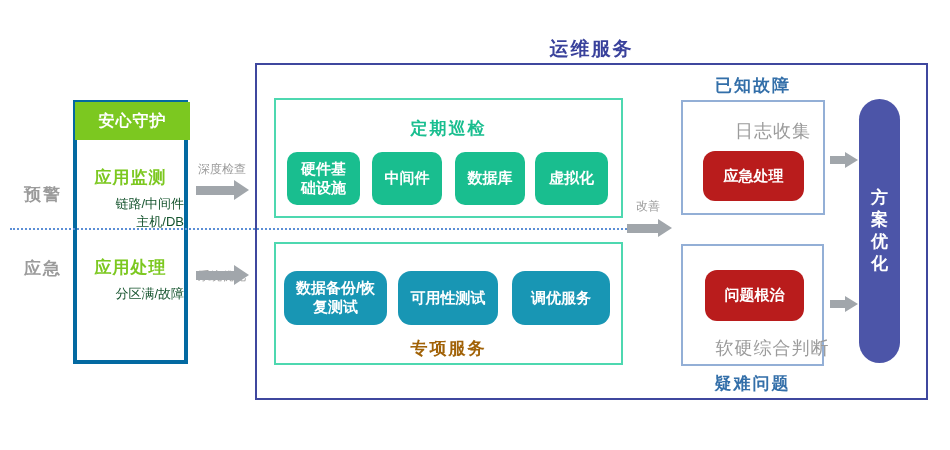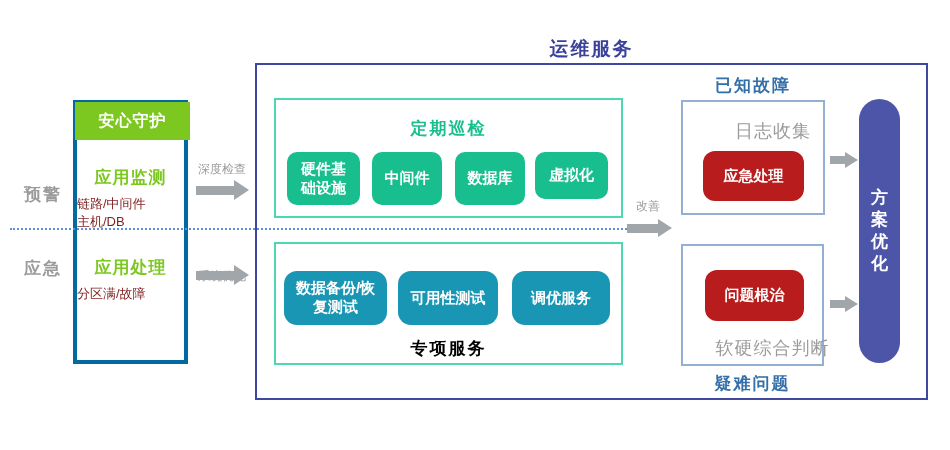--- a/index.html
+++ b/index.html
@@ -19,22 +19,22 @@
   
   .left-panel { position:absolute; left:73px; top:100px; width:115px; height:264px;
     border:4px solid #0369a1; background:transparent; }
   .panel-header { position:absolute; left:-2px; top:-2px; width:115px; height:38px;
     background:#7CC820; color:#fff; font-size:16px; font-weight:bold; letter-spacing:1px;
     display:flex; align-items:center; justify-content:center; }
   .sec-title { position:absolute; width:100%; text-align:center; font-size:17px;
     font-weight:bold; color:#7CC820; letter-spacing:1px; }
   .sec-title.t1 { top:62px; }
   .sec-title.t2 { top:152px; }
-  .sec-sub { position:absolute; width:100%; text-align:left; font-size:13px;
-    color:#7f1d1d; line-height:1.35; }
+  .sec-sub { position:absolute; width:100%; text-align:right; font-size:13px;
+    color:#14532d; line-height:1.35; }
   .sec-sub.s1 { top:91px; }
   .sec-sub.s2 { top:181px; }
 
   
   .arrow { position:absolute; display:flex; align-items:center; z-index:6; }
   .arrow .shaft { background:#A1A6AB; }
   .arrow .head { width:0; height:0; border-style:solid; border-color:transparent; }
   .arrow-lg .shaft { width:38px; height:9px; }
   .arrow-lg .head { border-width:10px 0 10px 15px; border-left-color:#A1A6AB; }
   .arrow-md .shaft { width:31px; height:9px; }
@@ -57,33 +57,33 @@
   .main-title { position:absolute; left:255px; top:36px; width:673px; text-align:center;
     font-size:19px; font-weight:bold; color:#39419B; letter-spacing:2px; }
 
   
   .inner-box { position:absolute; border:2px solid #4ED8B0; background:#fff; }
   .inspection-box { left:274px; top:98px; width:349px; height:120px; }
   .special-box    { left:274px; top:242px; width:349px; height:123px; }
   .inner-title { position:absolute; width:100%; text-align:center; font-size:17px;
     font-weight:bold; letter-spacing:2px; }
   .insp-title { top:17px; color:#19BE8F; }
-  .spec-title { top:93px; color:#000000; }
+  .spec-title { top:93px; color:#a16207; }
 
   
   .chip { position:absolute; display:flex; align-items:center; justify-content:center;
     text-align:center; color:#fff; font-weight:bold; font-size:15px; line-height:1.25;
     z-index:4; }
   .chip.g { background:#19BE8F; border-radius:10px; }
   .chip.t { background:#1896B4; border-radius:13px; }
   .chip.b { background:#b91c1c; border-radius:12px; }
   .chip-hw { left:287px; top:152px; width:73px; height:53px; padding:0 8px; }
   .chip-mw { left:372px; top:152px; width:70px; height:53px; }
   .chip-db { left:455px; top:152px; width:70px; height:53px; }
-  .chip-vt { left:535px; top:152px; width:73px; height:47px; }
+  .chip-vt { left:535px; top:152px; width:73px; height:53px; }
   .chip-backup { left:284px; top:271px; width:103px; height:54px; padding:0 11px; }
   .chip-avail  { left:398px; top:271px; width:100px; height:54px; }
   .chip-tune   { left:512px; top:271px; width:98px; height:54px; }
   .chip-emergency { left:703px; top:151px; width:101px; height:50px; }
   .chip-root      { left:705px; top:270px; width:99px;  height:51px; }
 
   
   .rbox { position:absolute; border:2px solid #93AFD6; background:#fff; }
   .known-box { left:681px; top:100px; width:144px; height:115px; }
   .diff-box  { left:681px; top:244px; width:143px; height:122px; }

